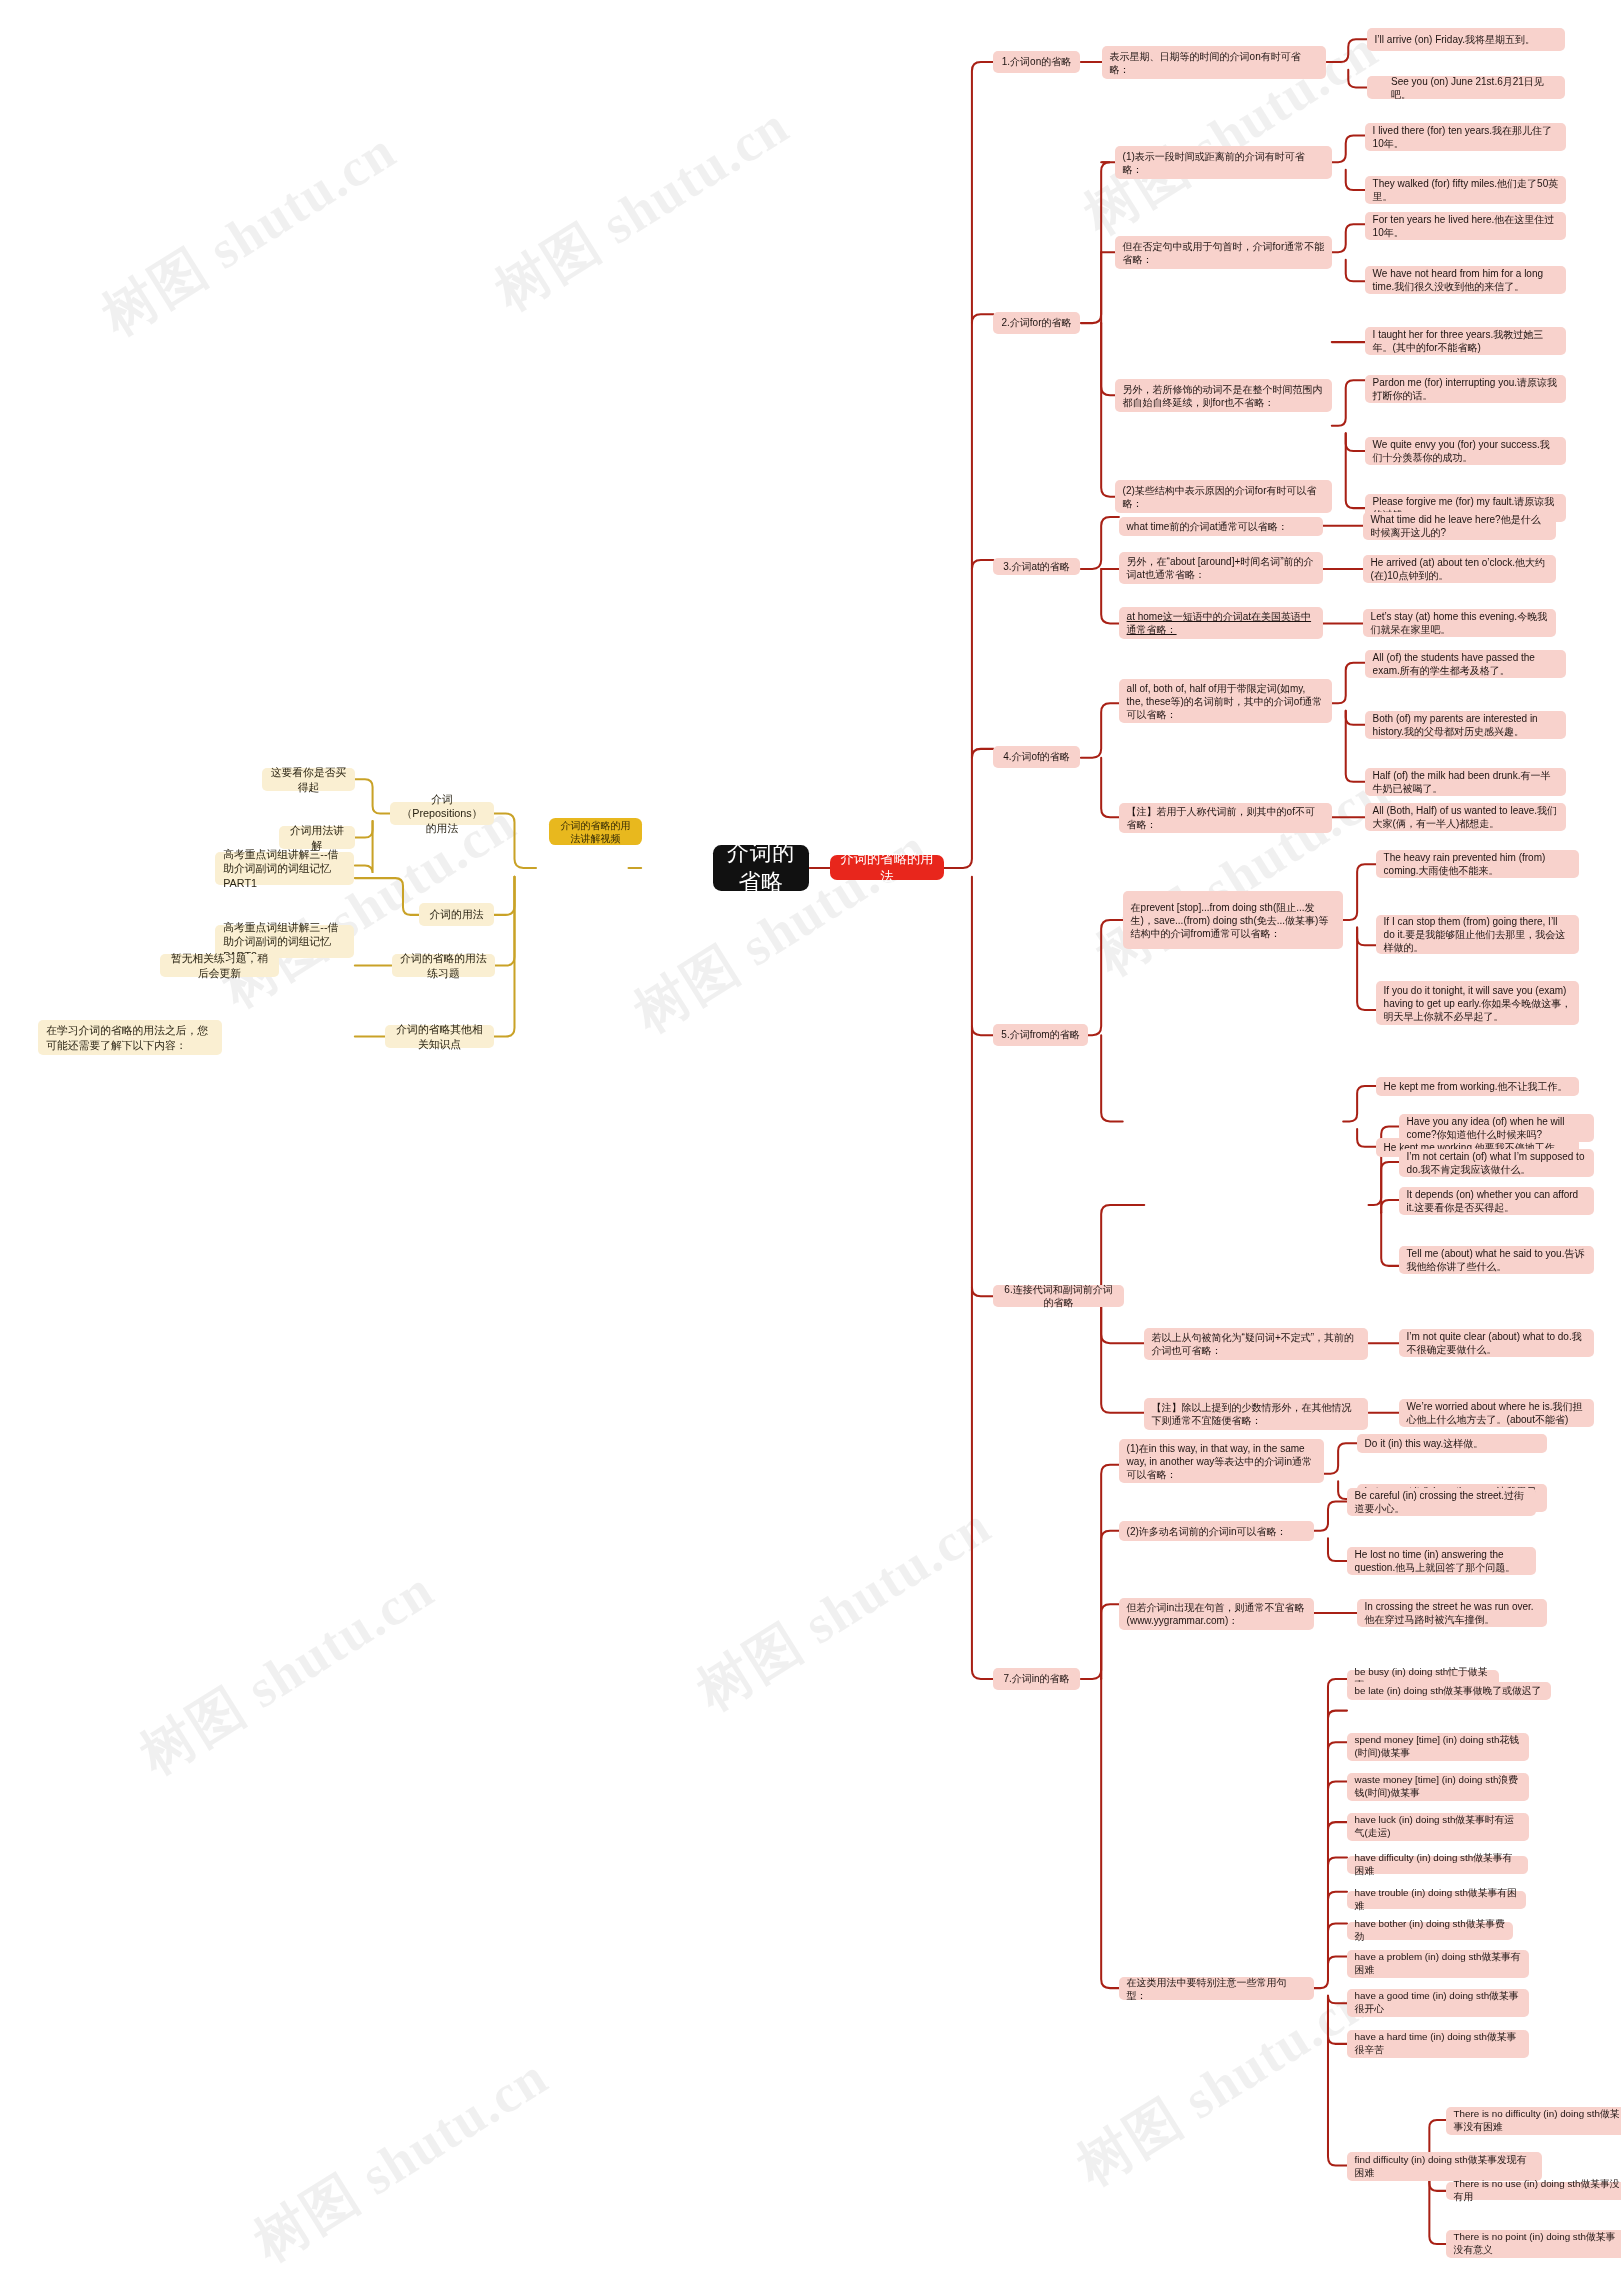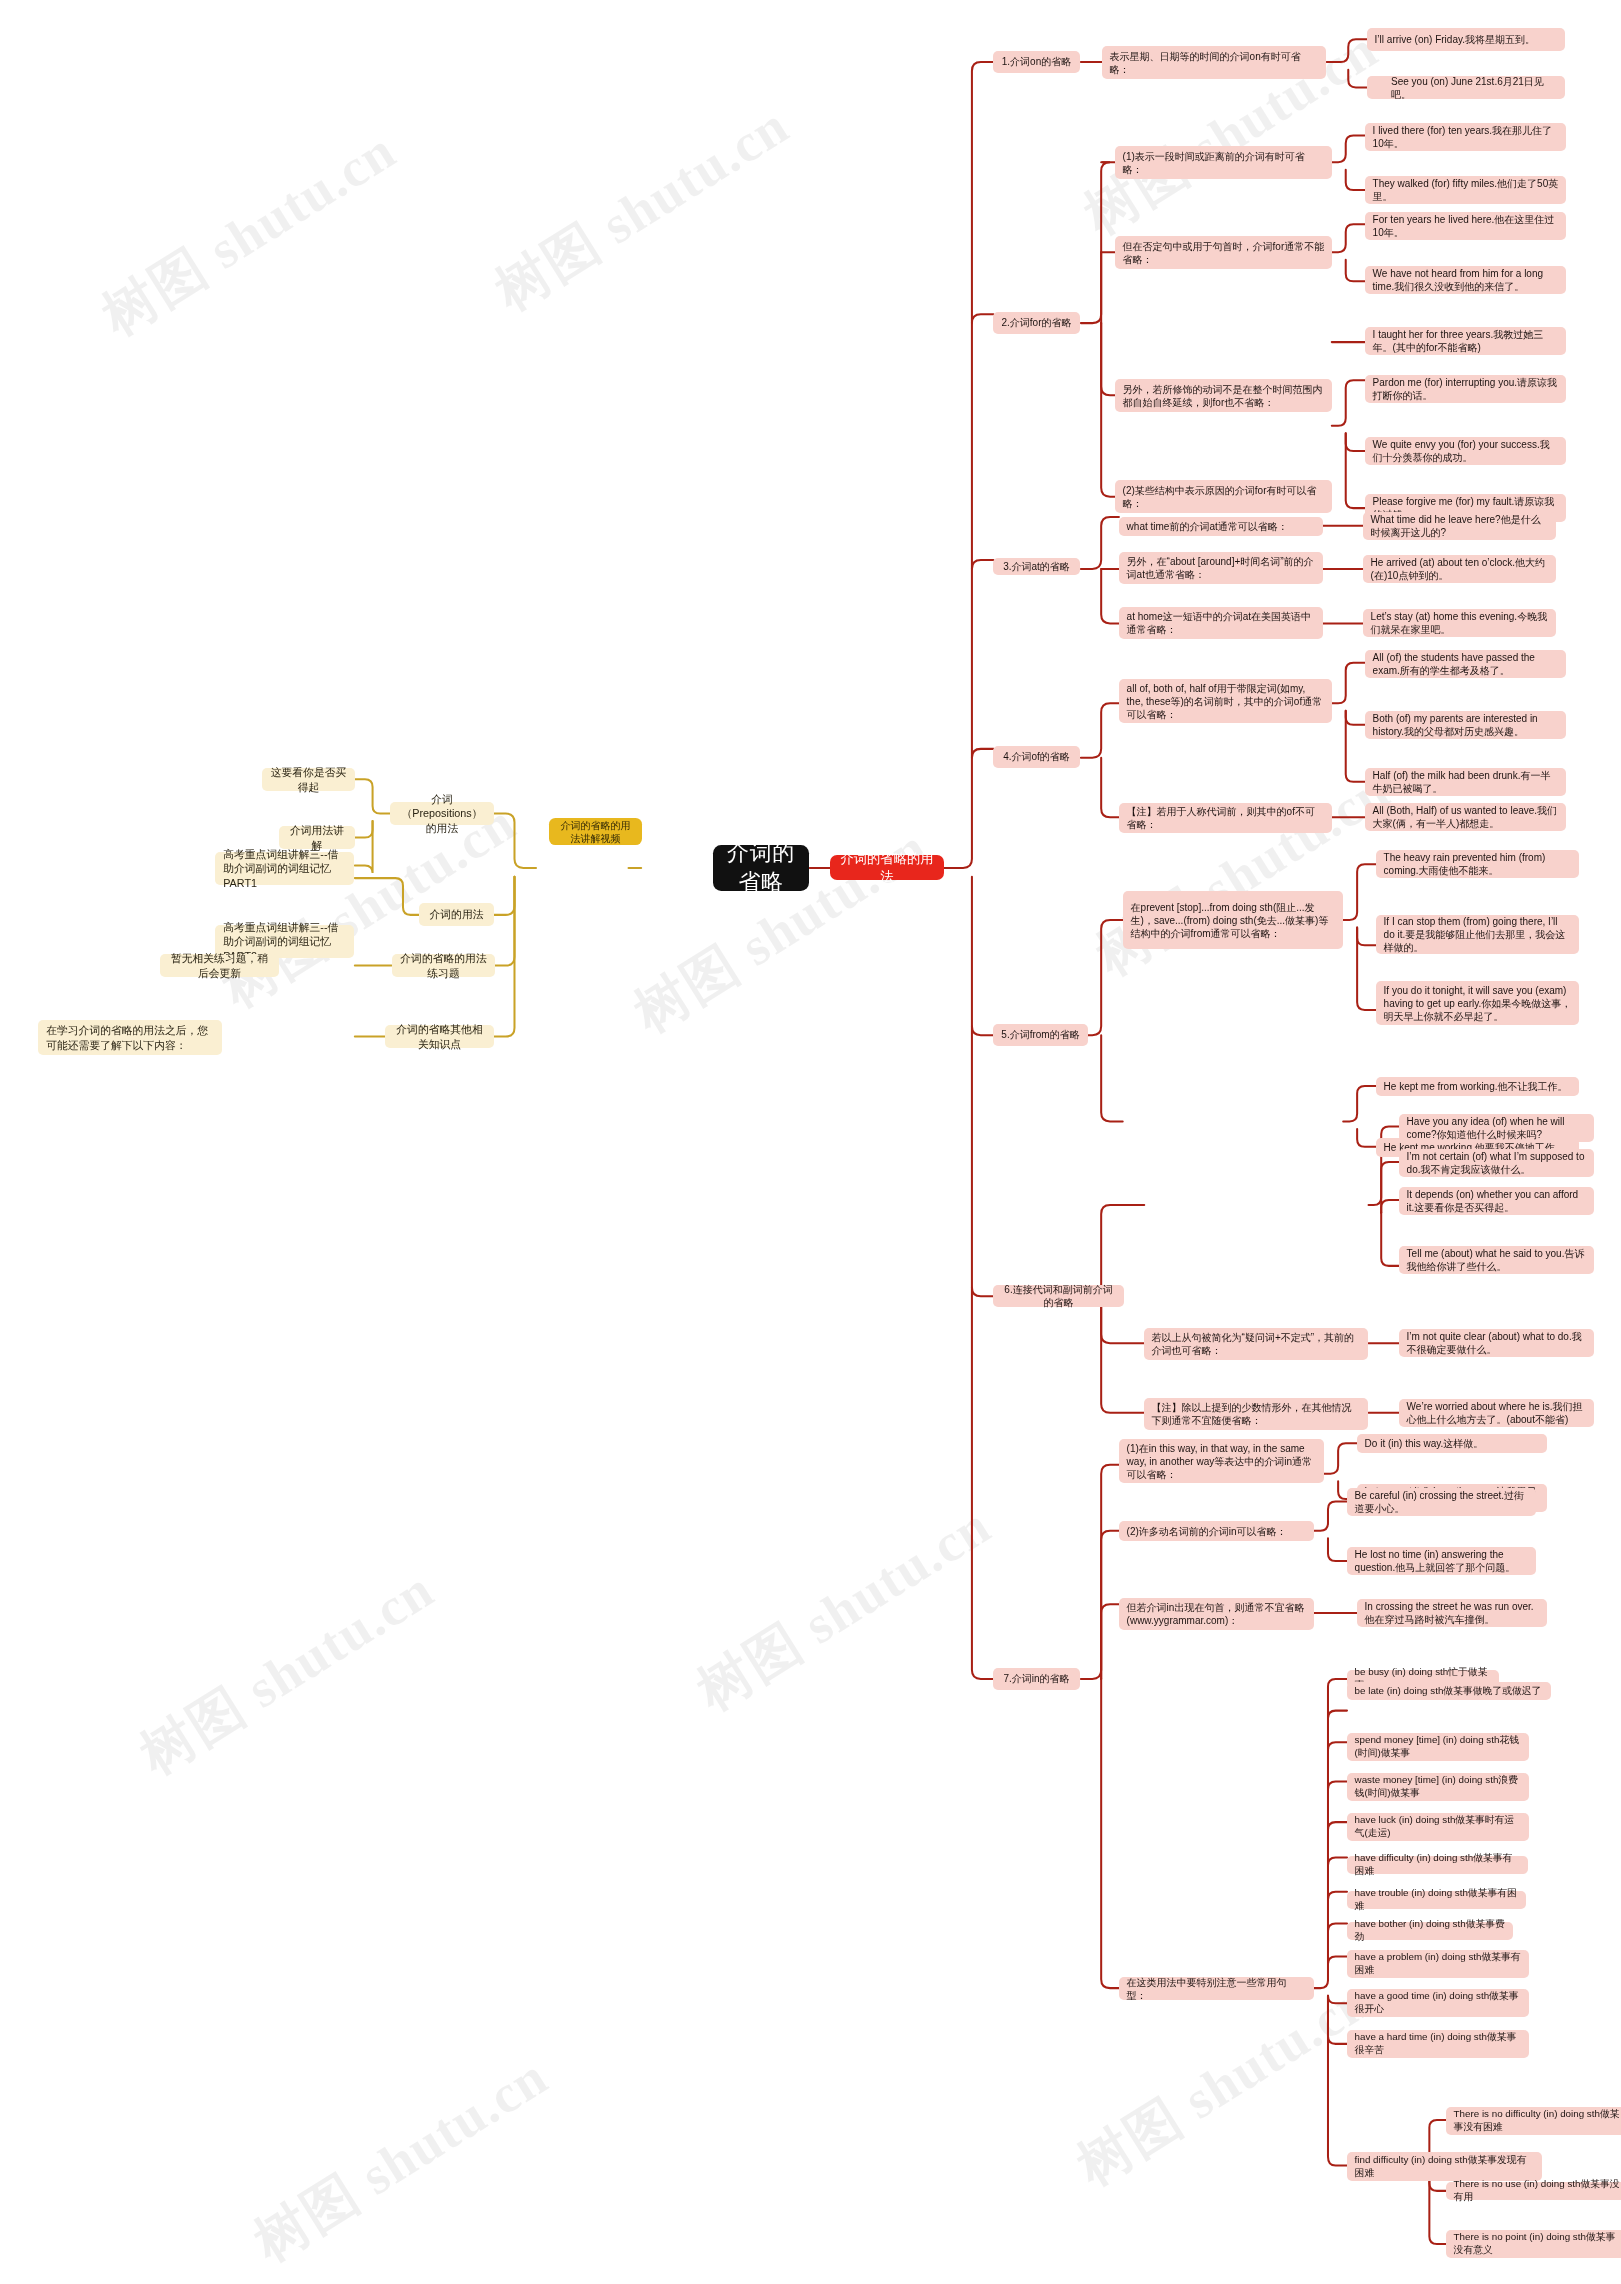--- a/index.html
+++ b/index.html
@@ -300,21 +300,21 @@
   </div>
   <div class="node n-pink" style="left:1363px;top:512px;width:193px;height:28px;">
     <span>What time did he leave here?他是什么时候离开这儿的?</span>
   </div>
   <div class="node n-pink" style="left:1119px;top:552px;width:204px;height:32px;">
     <span>另外，在“about [around]+时间名词”前的介词at也通常省略：</span>
   </div>
   <div class="node n-pink" style="left:1363px;top:555px;width:193px;height:28px;">
     <span>He arrived (at) about ten o’clock.他大约(在)10点钟到的。</span>
   </div>
-  <div class="node n-pink" style="left:1119px;top:607px;width:204px;height:32px;">
+  <div class="node n-pink" style="left:1119px;top:607px;width:204px;height:32px;text-decoration:underline;">
     <span>at home这一短语中的介词at在美国英语中通常省略：</span>
   </div>
   <div class="node n-pink" style="left:1363px;top:609px;width:193px;height:28px;">
     <span>Let’s stay (at) home this evening.今晚我们就呆在家里吧。</span>
   </div>
 
   <div class="node n-pink ctr" style="left:993px;top:746px;width:87px;height:21.5px;">
     <span>4.介词of的省略</span>
   </div>
   <div class="node n-pink" style="left:1119px;top:679px;width:213px;height:44px;">

